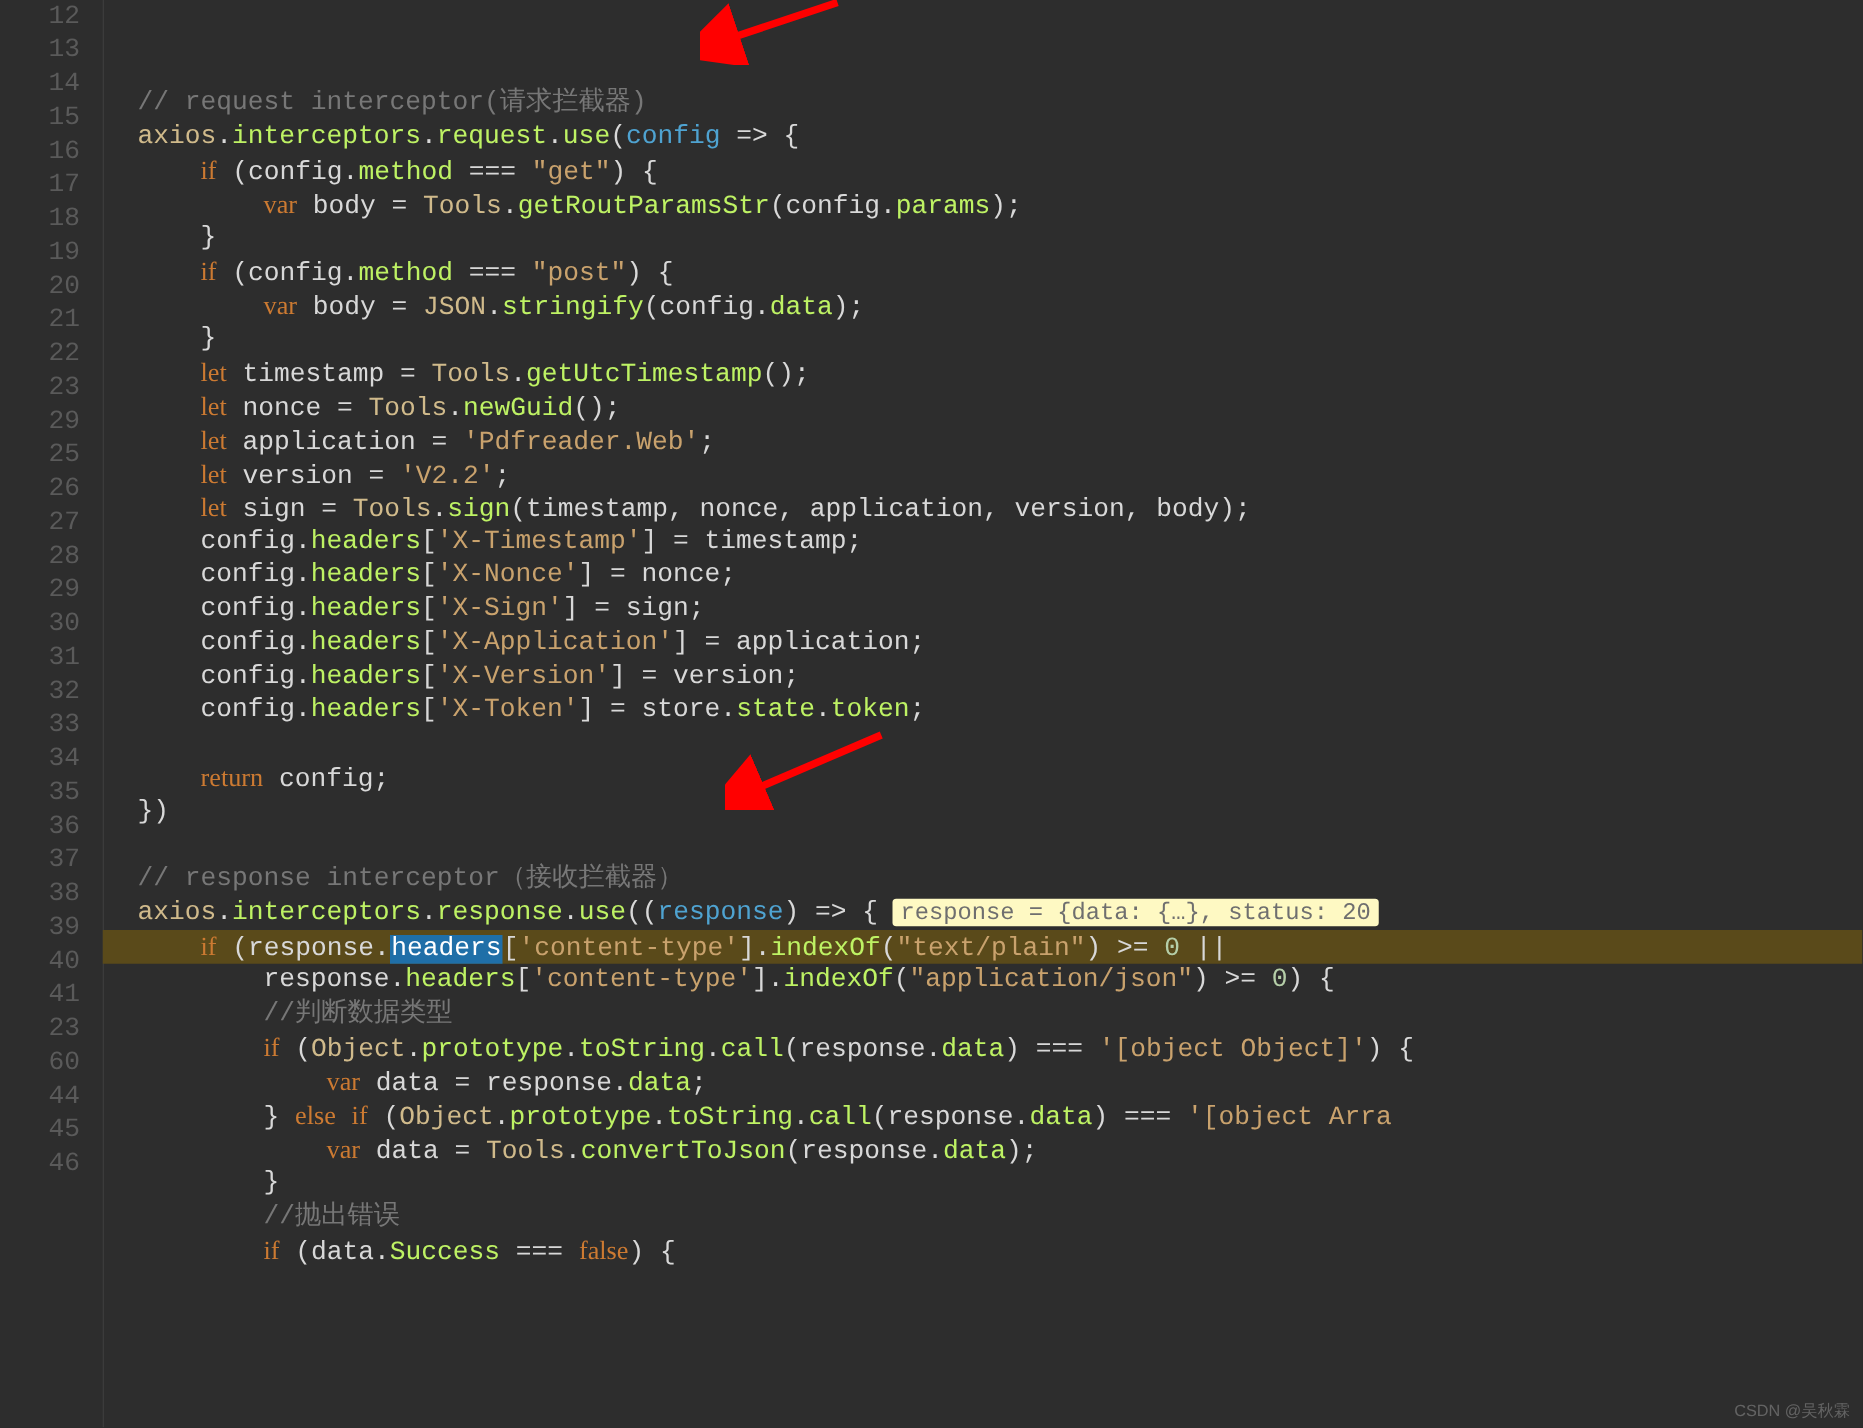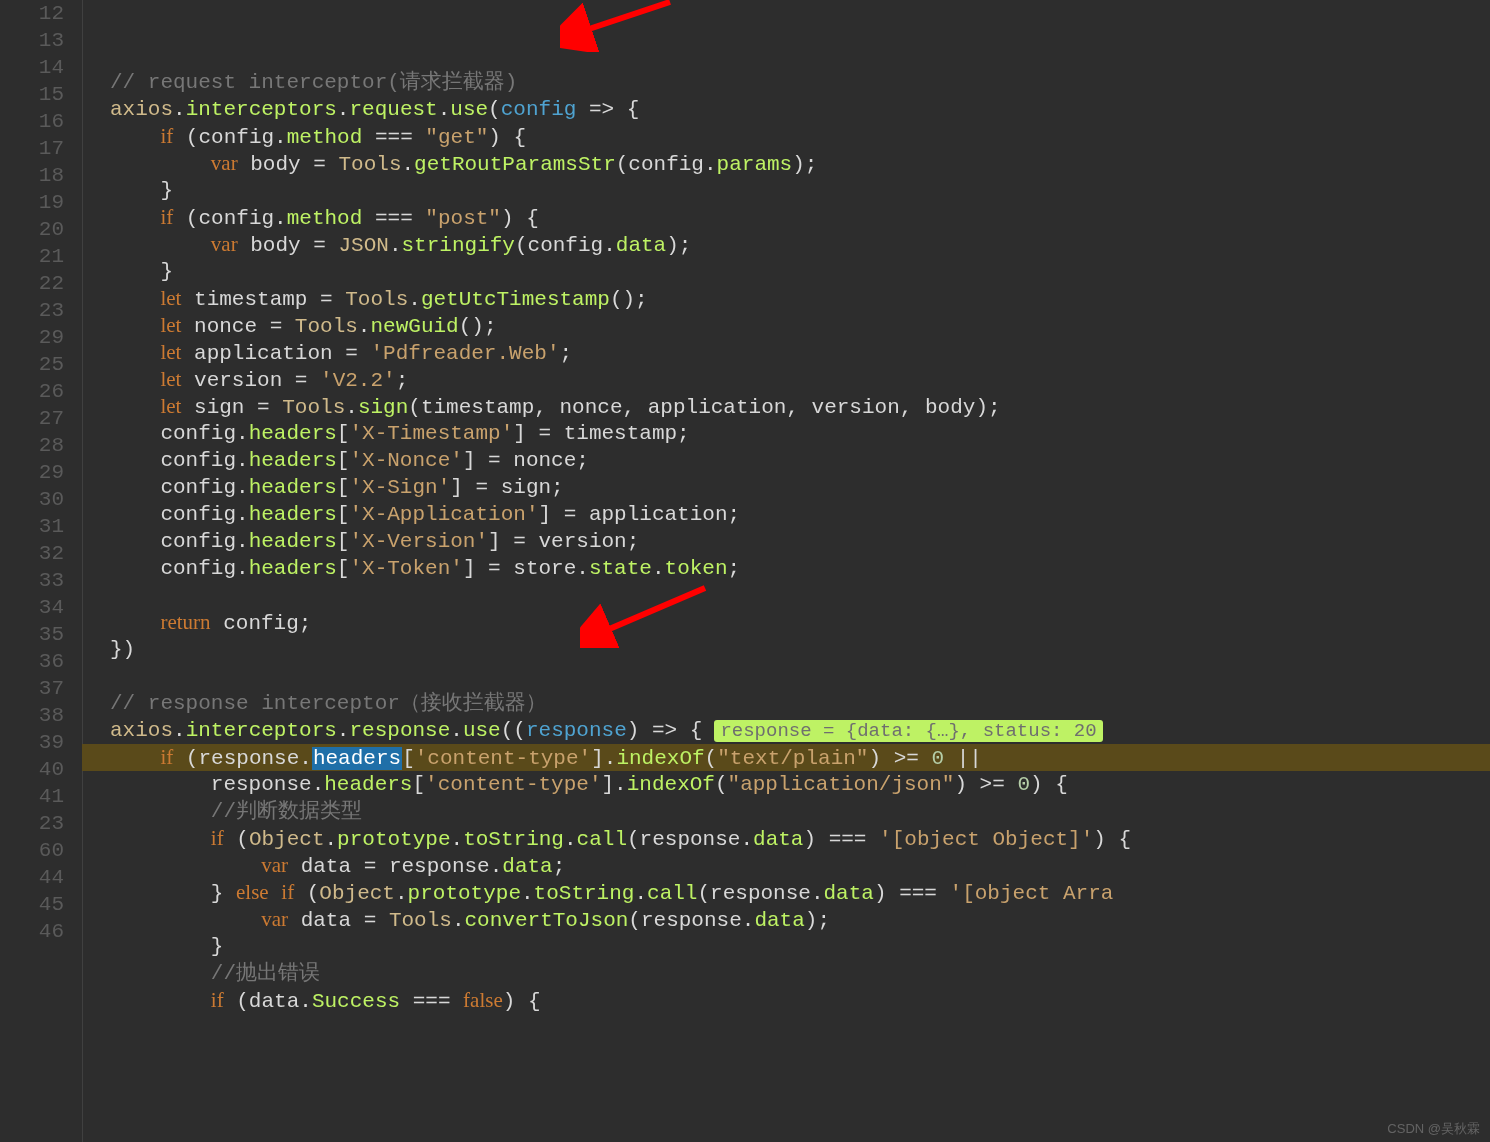--- a/index.html
+++ b/index.html
@@ -51,21 +51,21 @@
   .c-default { color: #d8d8d8; }
   .c-punct { color: #d8d8d8; }
   .c-obj { color: #d0ba8b; }          
   .c-prop { color: #bef264; }         
   .c-keyword { color: #cc7a32; font-family: Liberation Serif, serif; }      
   .c-param { color: #4fa3d1; }        
   .c-string { color: #c9a26d; }
   .c-num { color: #b5cea8; }         
   .c-sel { background:#1f6fa8; color:#fff; padding:0 1px;}
   .inlayhint {
-    background: #bef264;
+    background: #fef9c3;
     color: #6f6f6f;
     font-size: 19px;
     padding: 0 6px;
     margin-left: 12px;
     border-radius: 3px;
   }
   .watermark {
     position: absolute;
     right: 10px;
     bottom: 4px;

